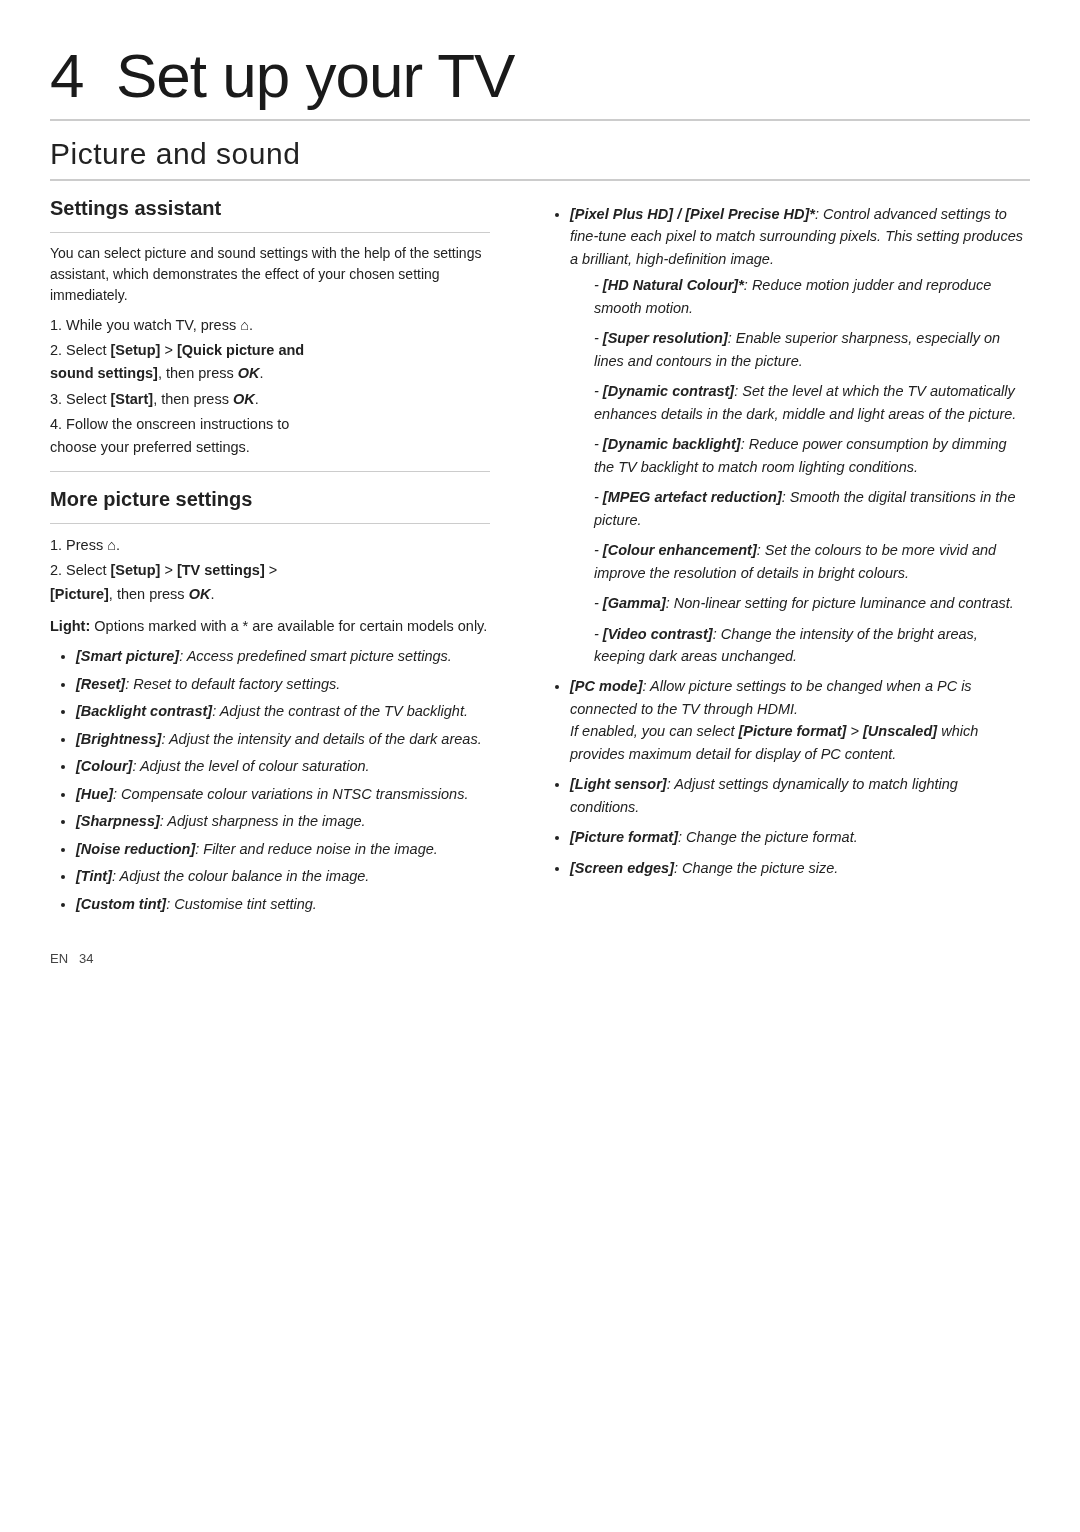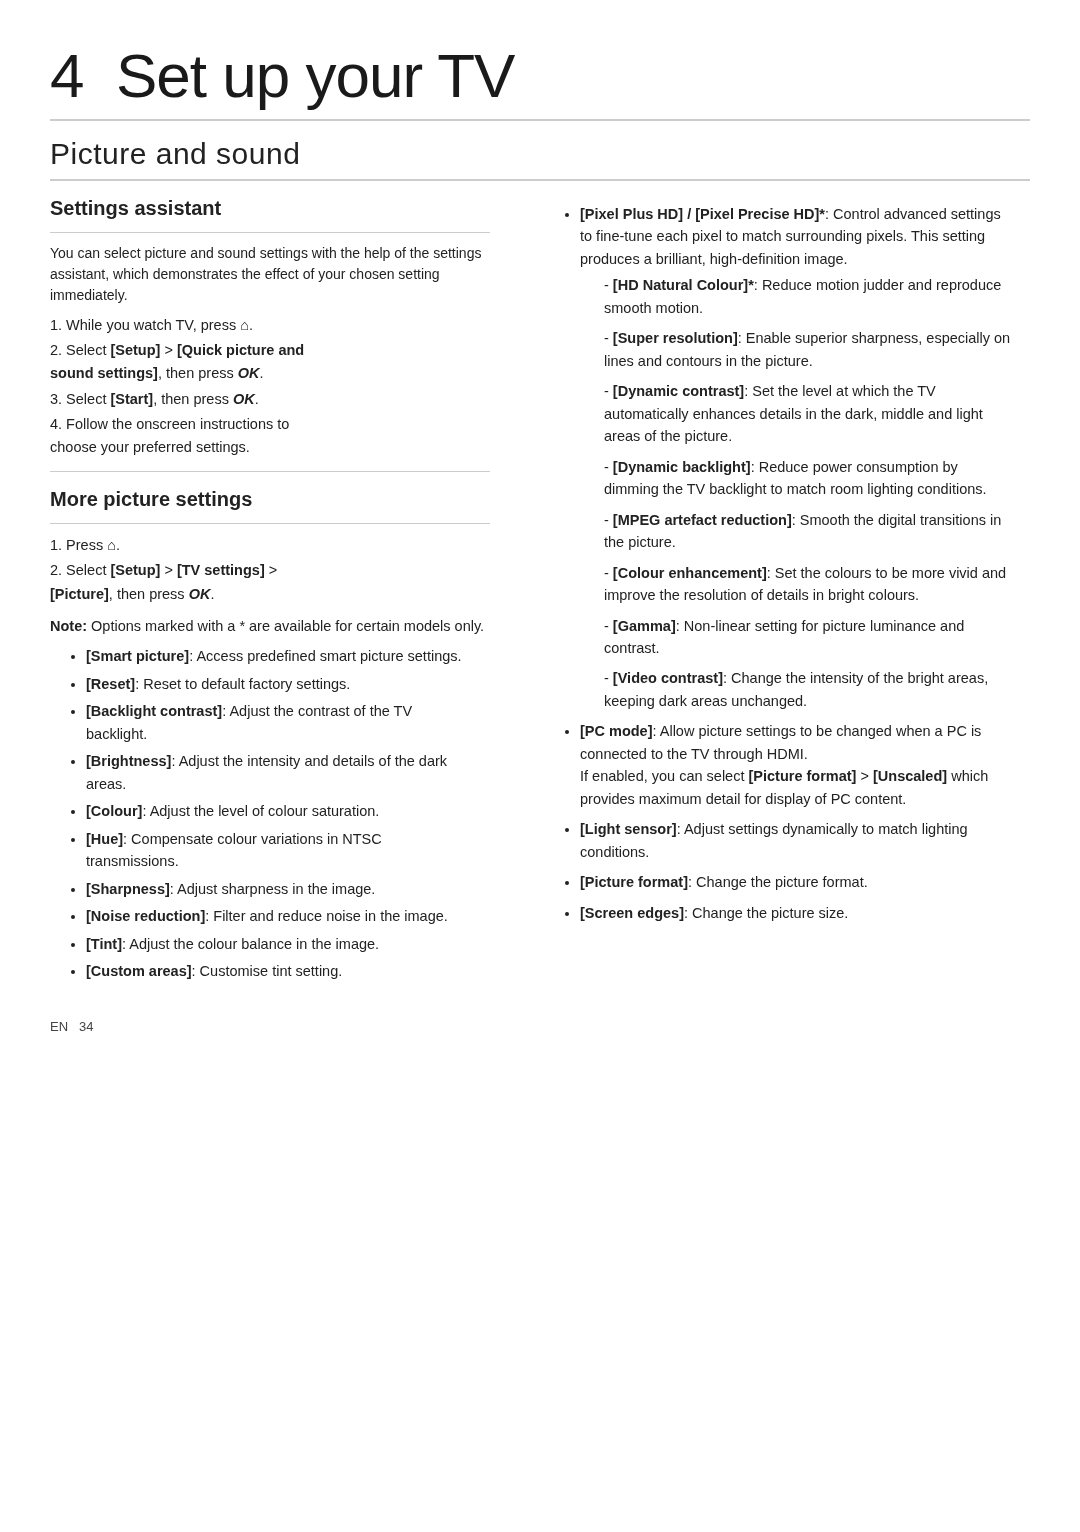--- a/index.html
+++ b/index.html
@@ -96,21 +96,22 @@
       margin-bottom: 8px;
     }
 
     .note-label {
       font-weight: bold;
     }
 
     ul.feature-list {
       list-style: disc;
       padding-left: 22px;
-      margin: 6px 14px;
+      margin: 6px 4px;
+      font-style: italic;
     }
 
     ul.feature-list li {
       font-size: 14.5px;
       line-height: 1.55;
       margin-bottom: 5px;
     }
 
     .right-column ul.feature-list {
       padding-left: 20px;
@@ -180,33 +181,33 @@
     </div>
 
     <div>
       <hr class="sub-divider">
       <h3 class="section-heading">More picture settings</h3>
       <hr class="sub-divider">
       <div class="steps">
         <div class="step-line">1. Press ⌂.</div>
         <div class="step-line">2. Select <span class="bold-bracket">[Setup]</span> &gt; <span class="bold-bracket">[TV settings]</span> &gt;<br><span class="bold-bracket">[Picture]</span>, then press <span class="ok-text">OK</span>.</div>
       </div>
-      <p class="note-text"><span class="note-label">Note:</span> Options marked with a * are available for certain models only.</p>
+      <p class="note-text"><span class="note-label">Light:</span> Options marked with a * are available for certain models only.</p>
 
       <ul class="feature-list">
         <li><span class="bold-bracket">[Smart picture]</span>: Access predefined smart picture settings.</li>
         <li><span class="bold-bracket">[Reset]</span>: Reset to default factory settings.</li>
         <li><span class="bold-bracket">[Backlight contrast]</span>: Adjust the contrast of the TV backlight.</li>
         <li><span class="bold-bracket">[Brightness]</span>: Adjust the intensity and details of the dark areas.</li>
         <li><span class="bold-bracket">[Colour]</span>: Adjust the level of colour saturation.</li>
         <li><span class="bold-bracket">[Hue]</span>: Compensate colour variations in NTSC transmissions.</li>
         <li><span class="bold-bracket">[Sharpness]</span>: Adjust sharpness in the image.</li>
         <li><span class="bold-bracket">[Noise reduction]</span>: Filter and reduce noise in the image.</li>
         <li><span class="bold-bracket">[Tint]</span>: Adjust the colour balance in the image.</li>
-        <li><span class="bold-bracket">[Custom areas]</span>: Customise tint setting.</li>
+        <li><span class="bold-bracket">[Custom tint]</span>: Customise tint setting.</li>
       </ul>
     </div>
 
   </div>
 
   <div class="right-column">
     <ul class="feature-list">
 
       <li>
         <span class="bold-bracket">[Pixel Plus HD] / [Pixel Precise HD]*</span>:

